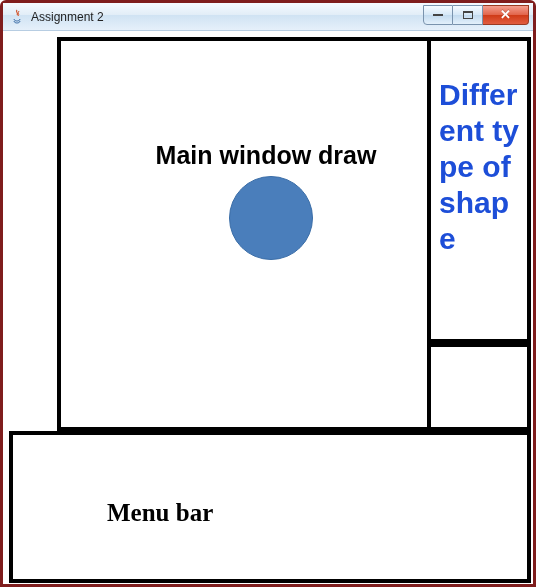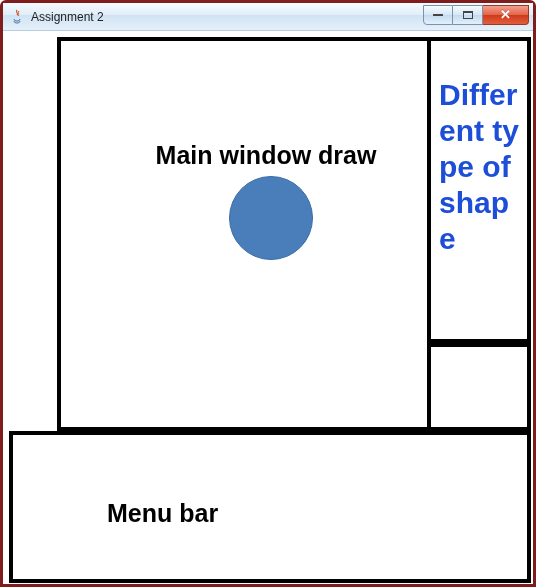--- a/index.html
+++ b/index.html
@@ -143,21 +143,21 @@
     .menu-bar {
       left: 6px;
       top: 400px;
       width: 522px;
       height: 152px;
     }
     .menu-bar .menu-label {
       position: absolute;
       left: 94px;
       top: 64px;
-      font-family: Liberation Sans, sans-serif;
+      font-family: Liberation Serif, serif;
       font-weight: bold;
       font-size: 25px;
       color: #000;
     }
   </style>
 </head>
 <body>
 
 <div class="window">
   <div class="titlebar">

